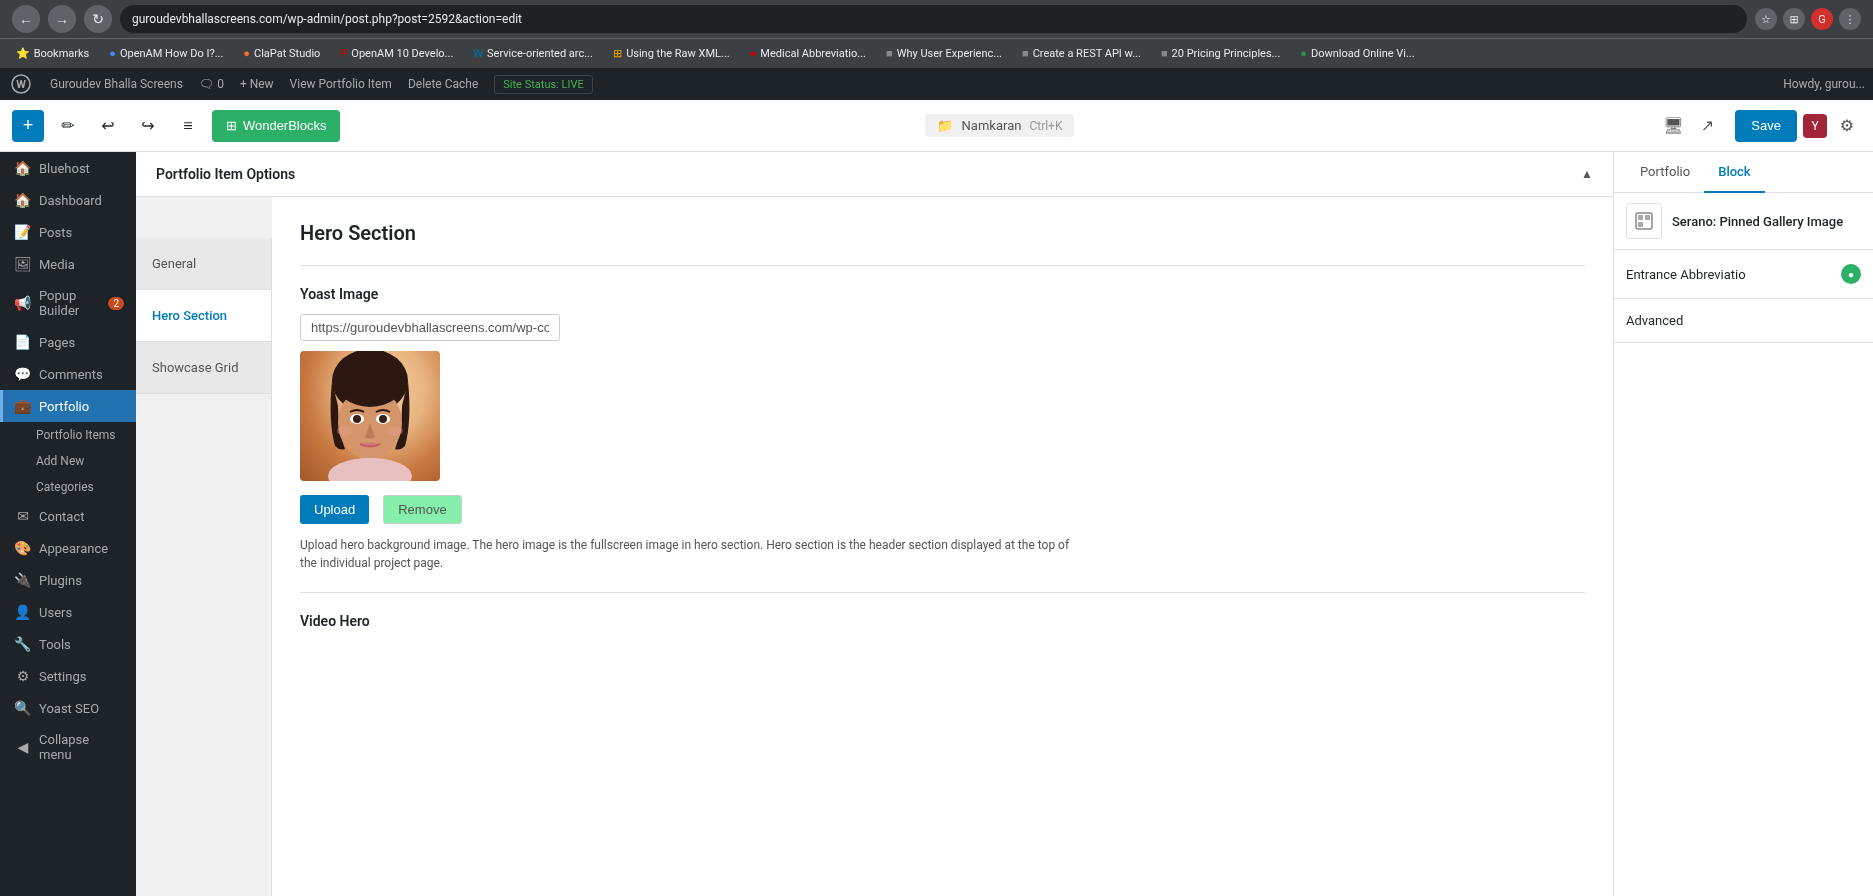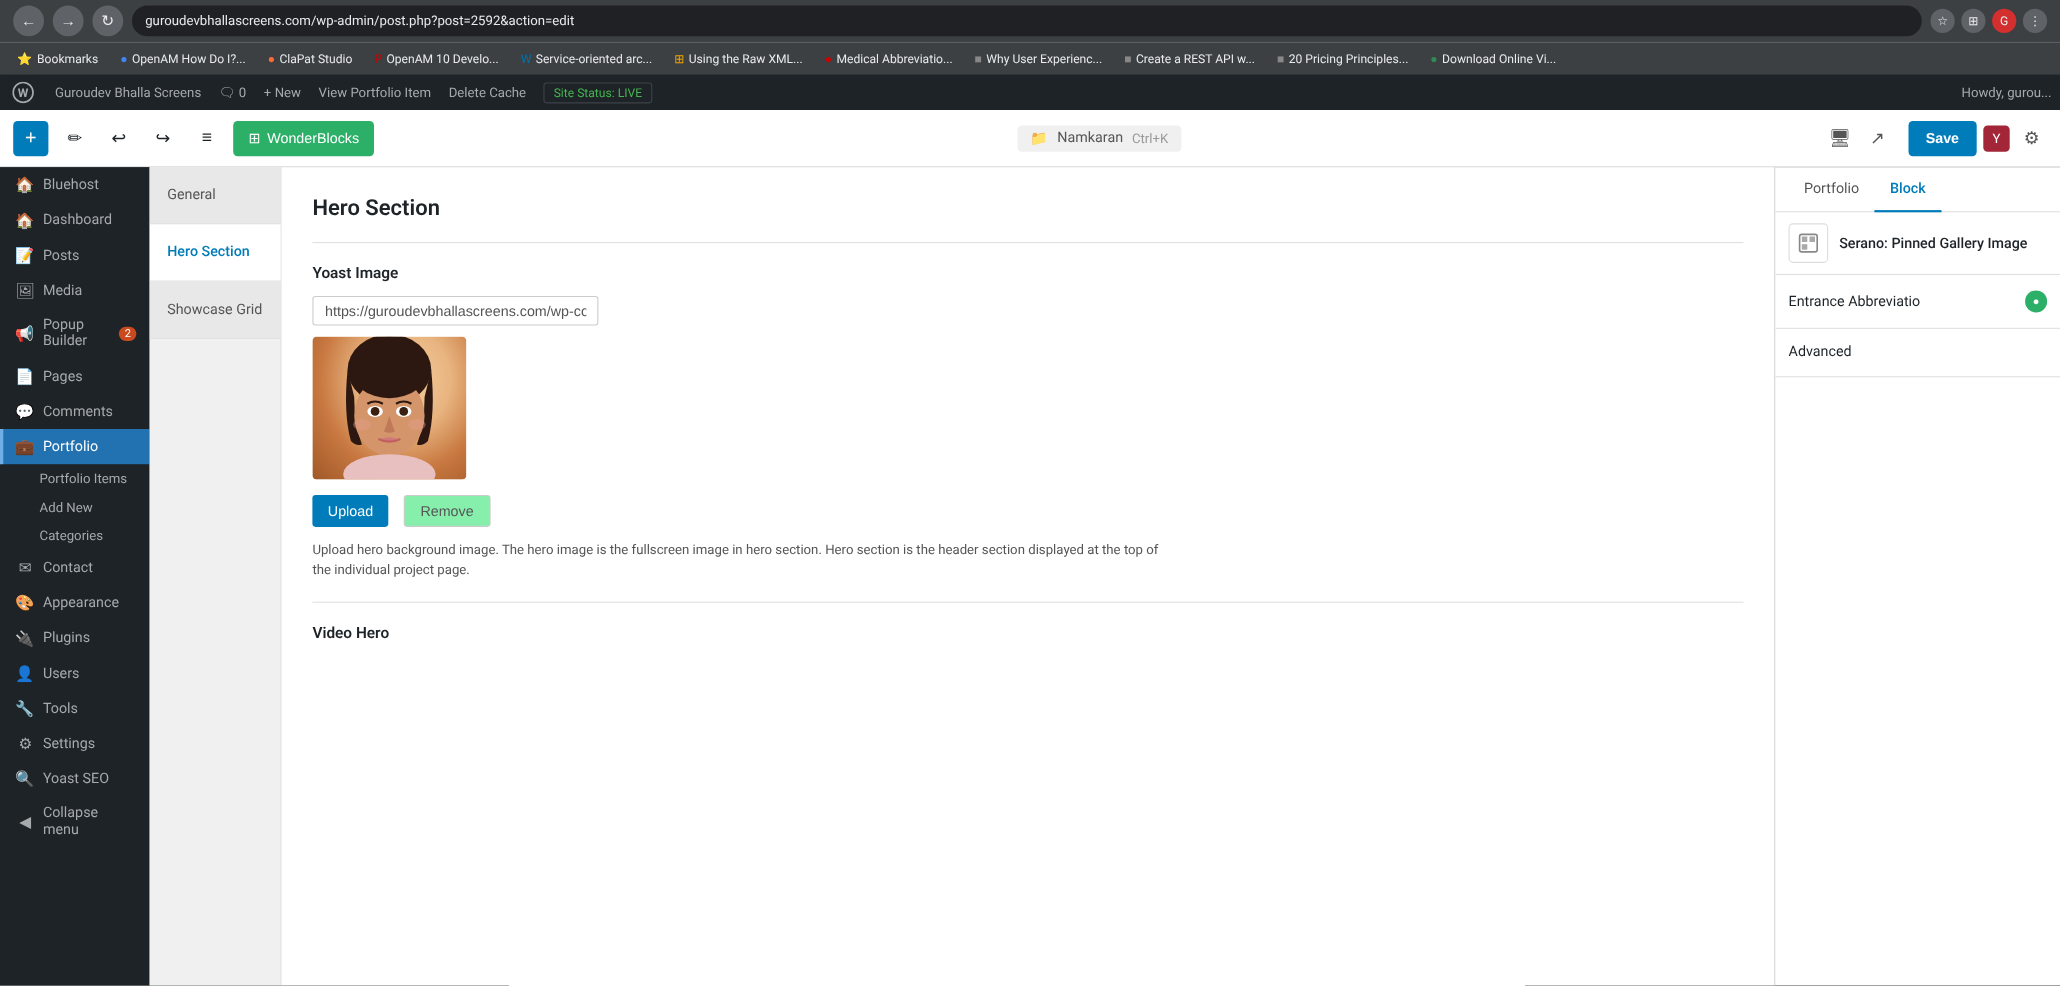--- a/index.html
+++ b/index.html
@@ -64,21 +64,21 @@
       padding: 0 12px;
       border-bottom: 1px solid #e0e0e0;
       gap: 8px;
     }
     .toolbar-btn {
       width: 32px; height: 32px; border-radius: 4px; border: none; background: transparent; cursor: pointer; display: flex; align-items: center; justify-content: center; color: #1d2327; font-size: 16px;
     }
     .toolbar-btn-blue { background: #007cba; color: #fff; border-radius: 4px; border: none; cursor: pointer; width: 32px; height: 32px; display: flex; align-items: center; justify-content: center; font-size: 18px; }
     .wonderblocks-btn { background: #2caf67; color: #fff; border: none; border-radius: 4px; padding: 0 14px; height: 32px; cursor: pointer; font-size: 13px; font-weight: 500; display: flex; align-items: center; gap: 6px; }
     .namkaran-area { display: flex; align-items: center; gap: 8px; background: #f0f0f0; border-radius: 4px; padding: 4px 12px; margin-left: auto; font-size: 13px; color: #555; }
-    .save-btn { background: #007cba; color: #fff; border: none; border-radius: 4px; padding: 0 16px; height: 32px; cursor: pointer; font-size: 13px; font-weight: 700; margin-left: 8px; }
+    .save-btn { background: #007cba; color: #fff; border: none; border-radius: 4px; padding: 0 16px; height: 32px; cursor: pointer; font-size: 13px; font-weight: 400; margin-left: 8px; }
     .view-icon { width: 28px; height: 28px; display: flex; align-items: center; justify-content: center; cursor: pointer; color: #555; font-size: 16px; }
 
     
     .main-layout {
       display: flex;
       height: calc(100vh - 38px - 30px - 32px - 52px);
     }
 
     
     .sidebar {
@@ -116,23 +116,24 @@
       font-size: 14px;
       font-weight: 600;
       color: #1d2327;
     }
     .options-content {
       display: flex;
       flex: 1;
       background: #f0f0f1;
     }
     .options-tabs {
-      width: 120px;
+      width: 136px;
       background: #f0f0f1;
       border-right: 1px solid #ddd;
+      margin-top: 41px;
     }
     .options-tab {
       padding: 18px 16px;
       cursor: pointer;
       font-size: 13px;
       color: #555;
       border-bottom: 1px solid #e0e0e0;
       background: #e8e8e8;
     }
     .options-tab.active { background: #fff; color: #007cba; font-weight: 500; }
@@ -399,20 +400,24 @@
       <span>Yoast SEO</span>
     </div>
     <div class="sidebar-item">
       <span class="sidebar-icon">◀</span>
       <span>Collapse menu</span>
     </div>
   </div>
 
   <div class="content-area">
 
+    <div class="portfolio-options-header">
+      <span>Portfolio Item Options</span>
+      <span class="collapse-arrow">▲</span>
+    </div>
 
     <div class="options-content">
 
       <div class="options-tabs">
         <div class="options-tab">
           <span>General</span>
         </div>
         <div class="options-tab active">
           <span>Hero Section</span>
         </div>

